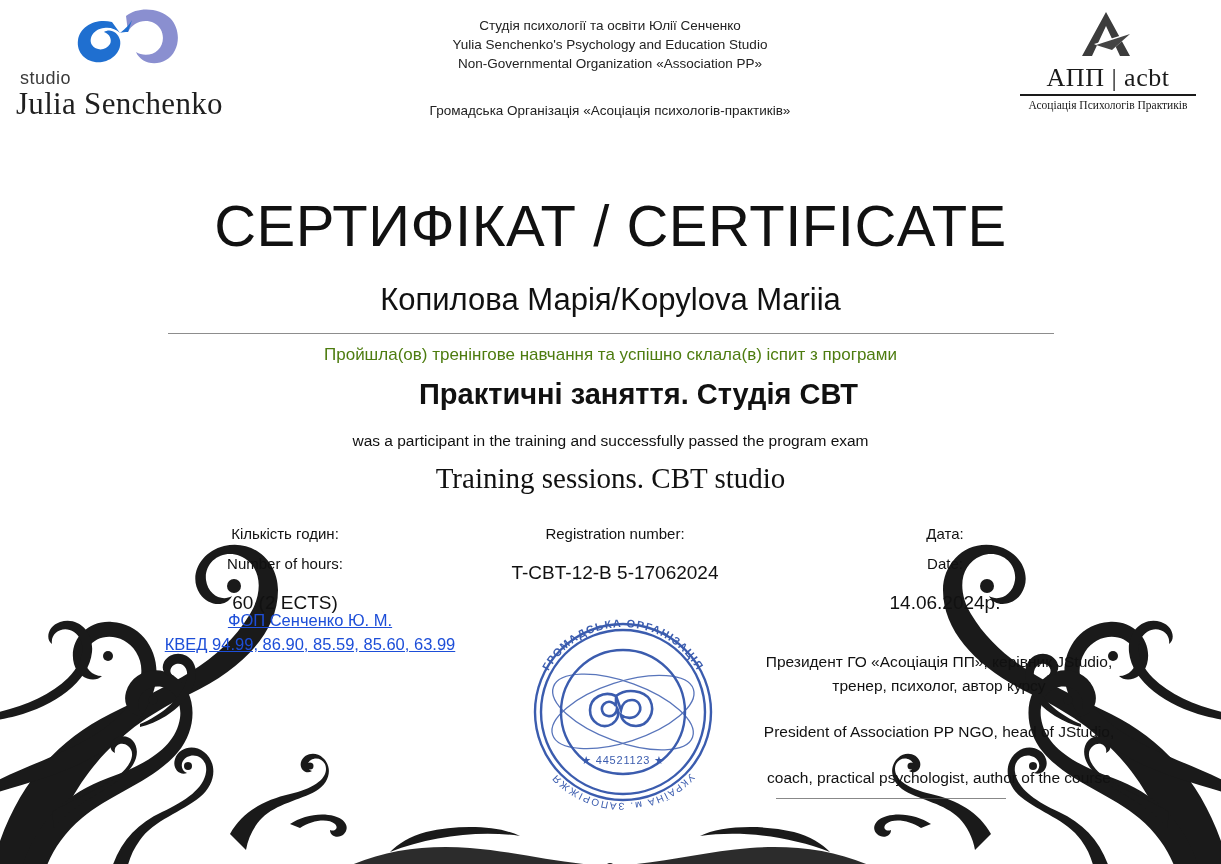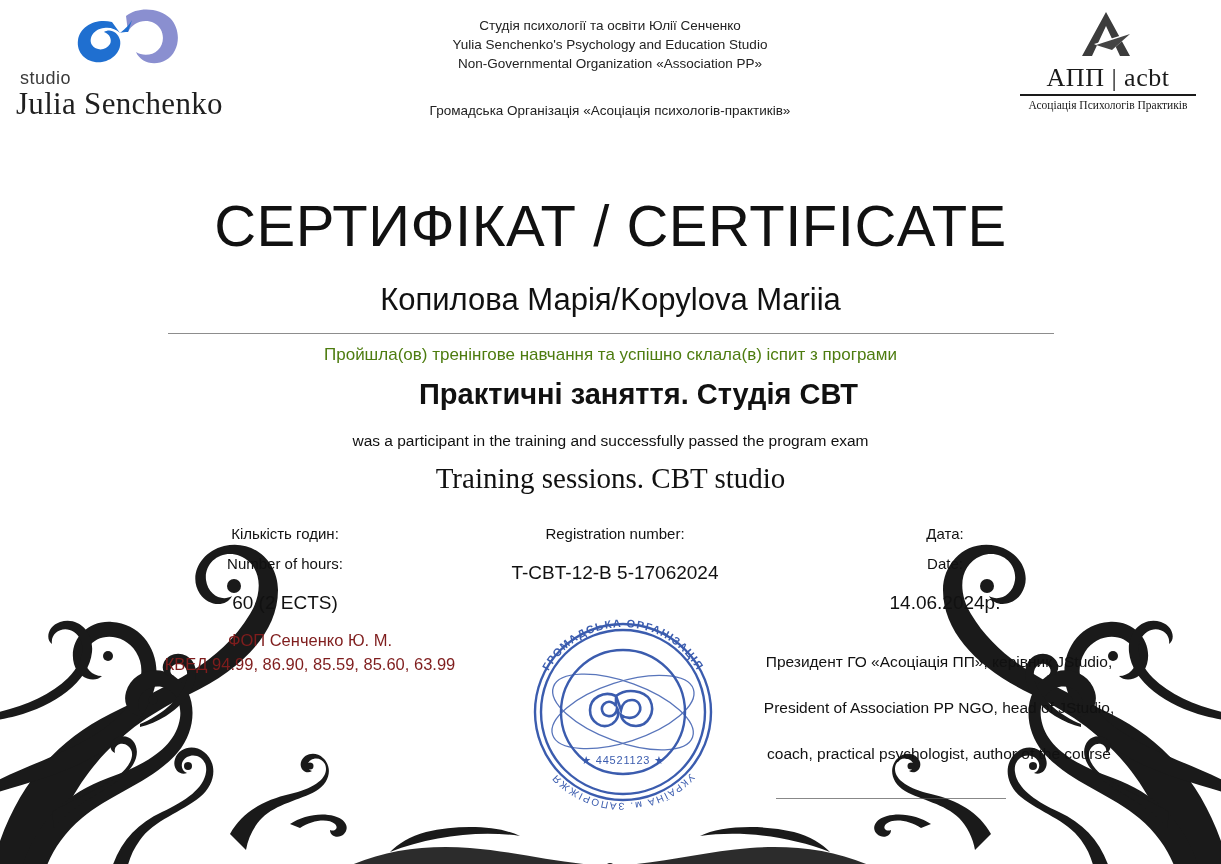--- a/index.html
+++ b/index.html
@@ -227,27 +227,28 @@
     margin-bottom: 20px;
   }
   .details .val {
     font-size: 19px;
     color: #111;
   }
 
   
   .footer-left {
     position: absolute;
-    top: 628px;
+    top: 608px;
     left: 120px;
     width: 380px;
     text-align: center;
     font-size: 16.5px;
     line-height: 24px;
-    color: #7f1d1d;
+    color: #1d4ed8;
+    text-decoration: underline;
   }
   .footer-right {
     position: absolute;
     top: 650px;
     right: 72px;
     width: 420px;
     text-align: center;
     color: #111;
   }
   .footer-right .ua {
@@ -387,20 +388,21 @@
   </div>
 </div>
 
 <div class="footer-left">
   <div>ФОП Сенченко Ю. М.</div>
   <div>КВЕД 94.99, 86.90, 85.59, 85.60, 63.99</div>
 </div>
 
 <div class="footer-right">
   <div class="ua">Президент ГО «Асоціація ПП», керівник JStudio,</div>
+  <div class="ua">тренер, психолог, автор курсу</div>
   <div class="en">President of Association PP NGO, head of JStudio,</div>
   <div class="en">coach, practical psychologist, author of the course</div>
 </div>
 
 <div class="sig-line"></div>
 
 <svg class="stamp" viewBox="0 0 230 200" xmlns="http://www.w3.org/2000/svg">
   <defs>
     <path id="stampOuterArc" d="M 30 100 A 85 85 0 0 1 200 100"></path>
     <path id="stampBottomArc" d="M 206 100 A 91 91 0 0 1 24 100"></path>

